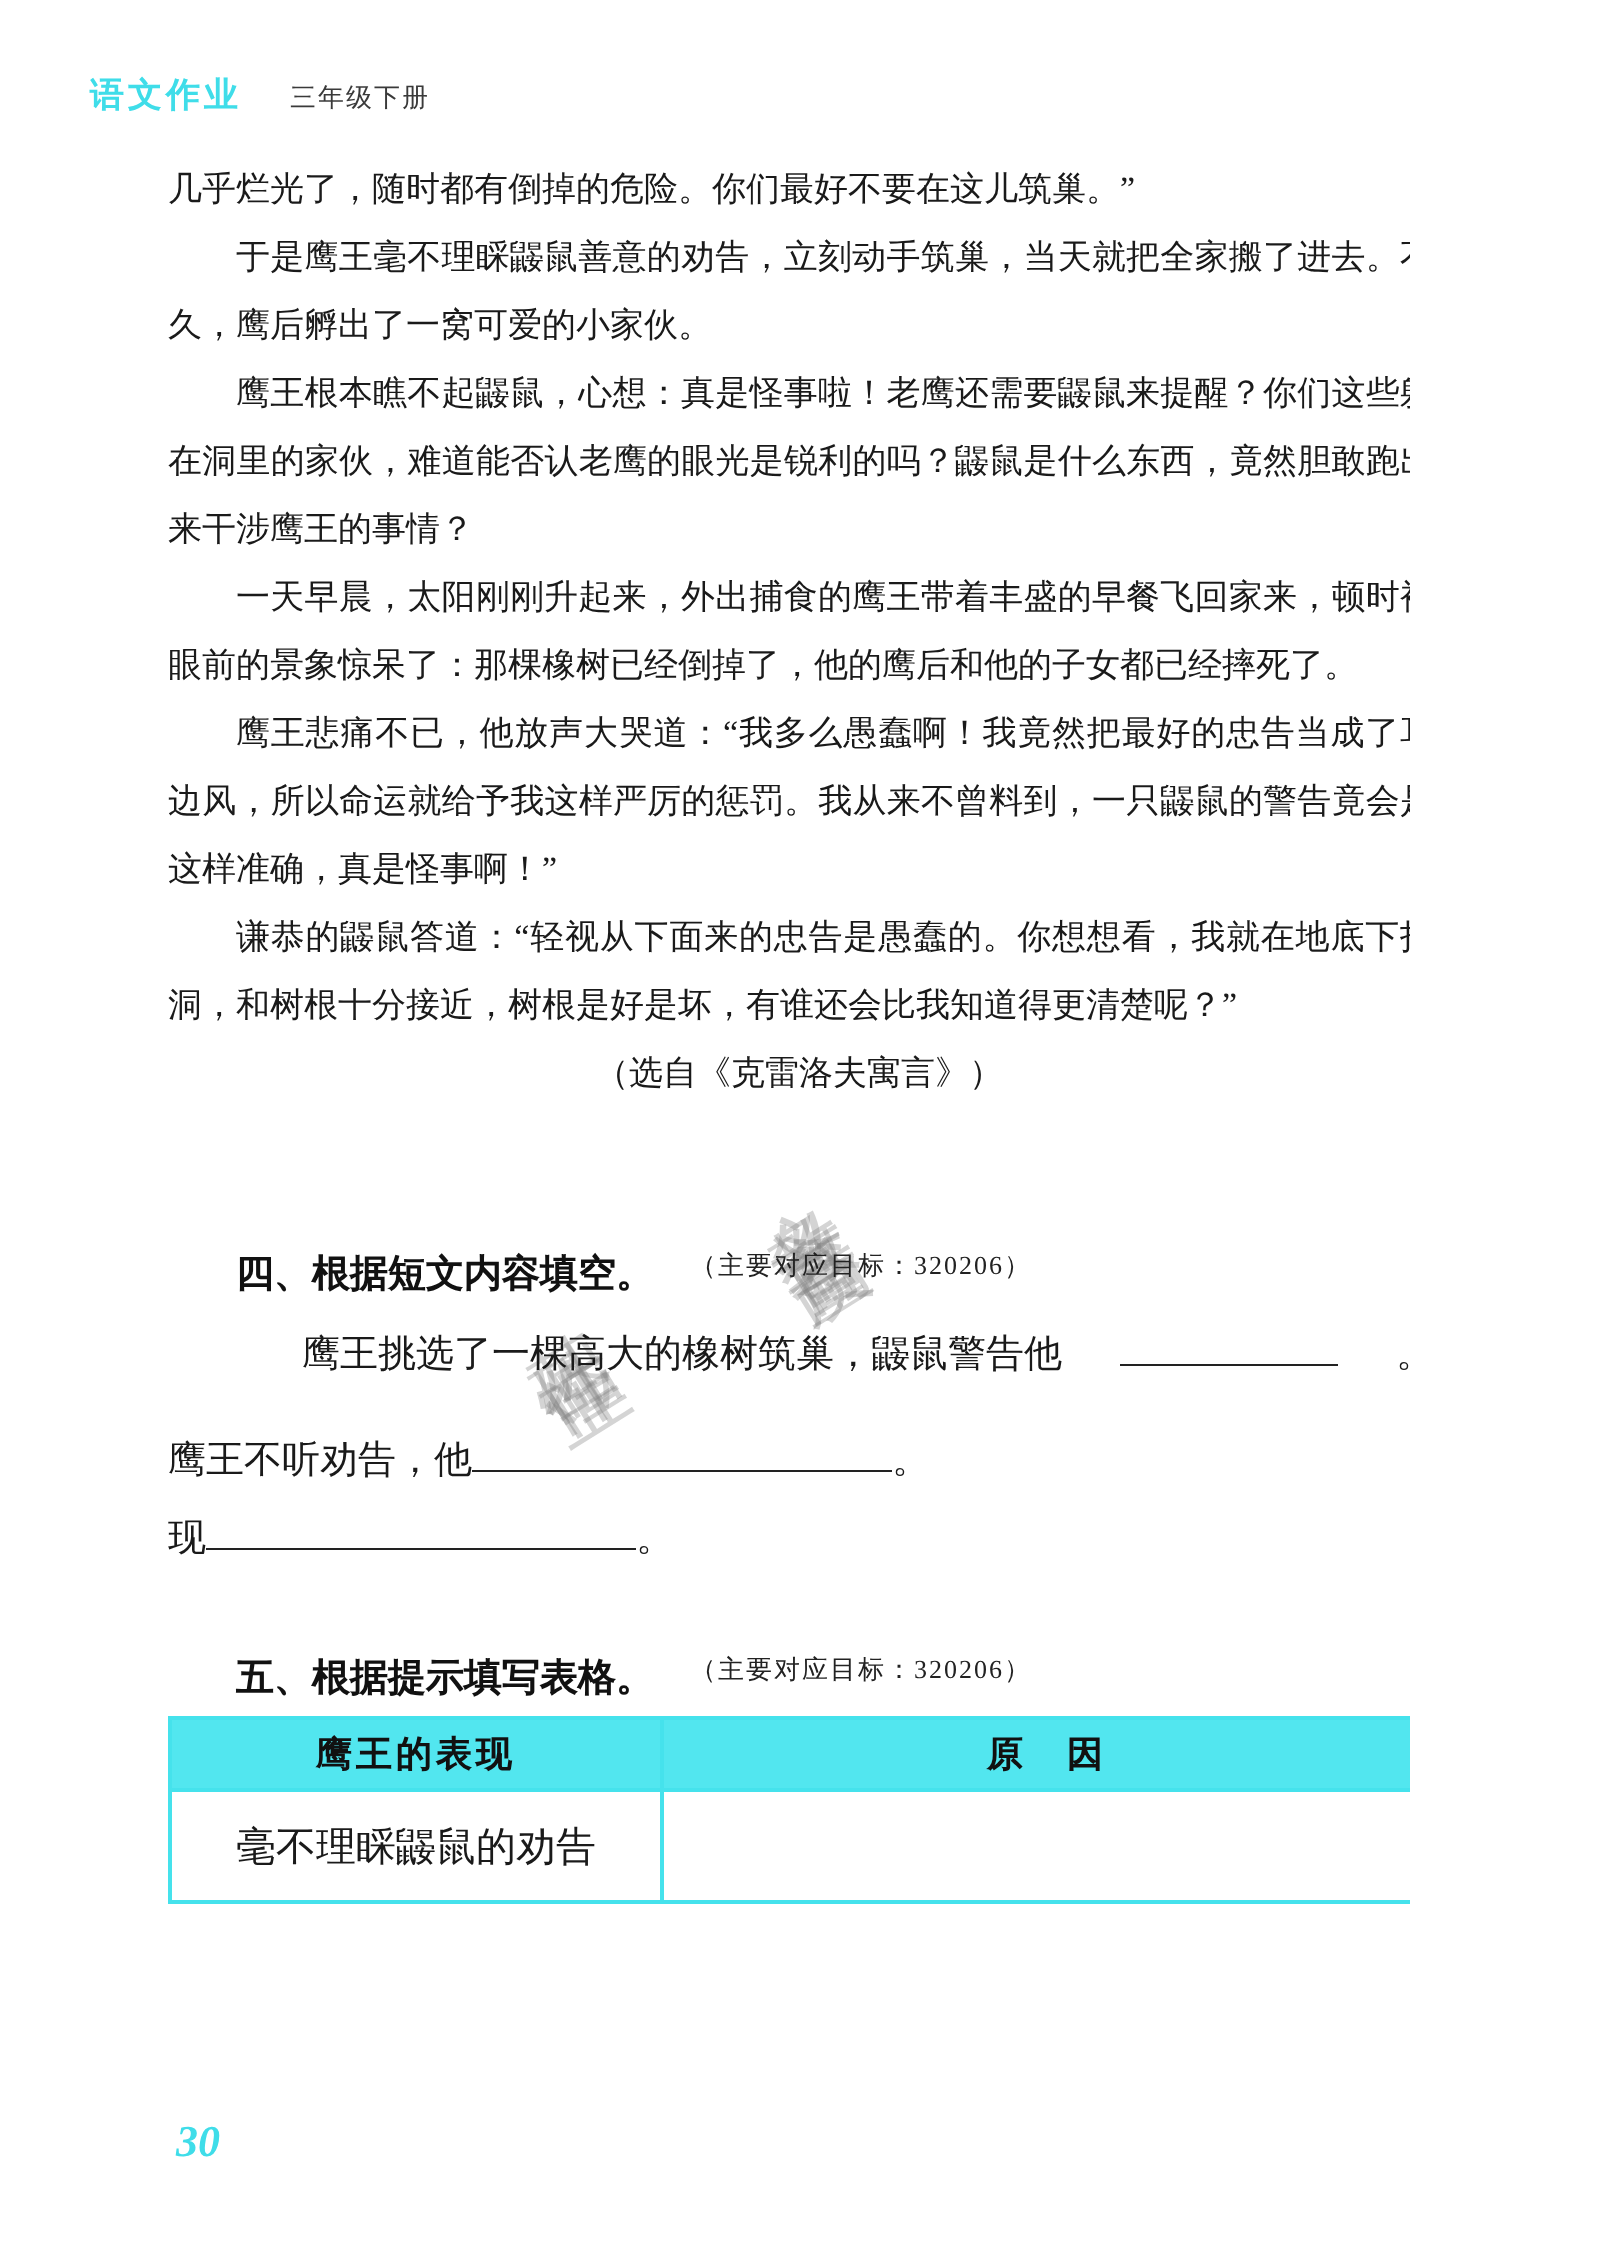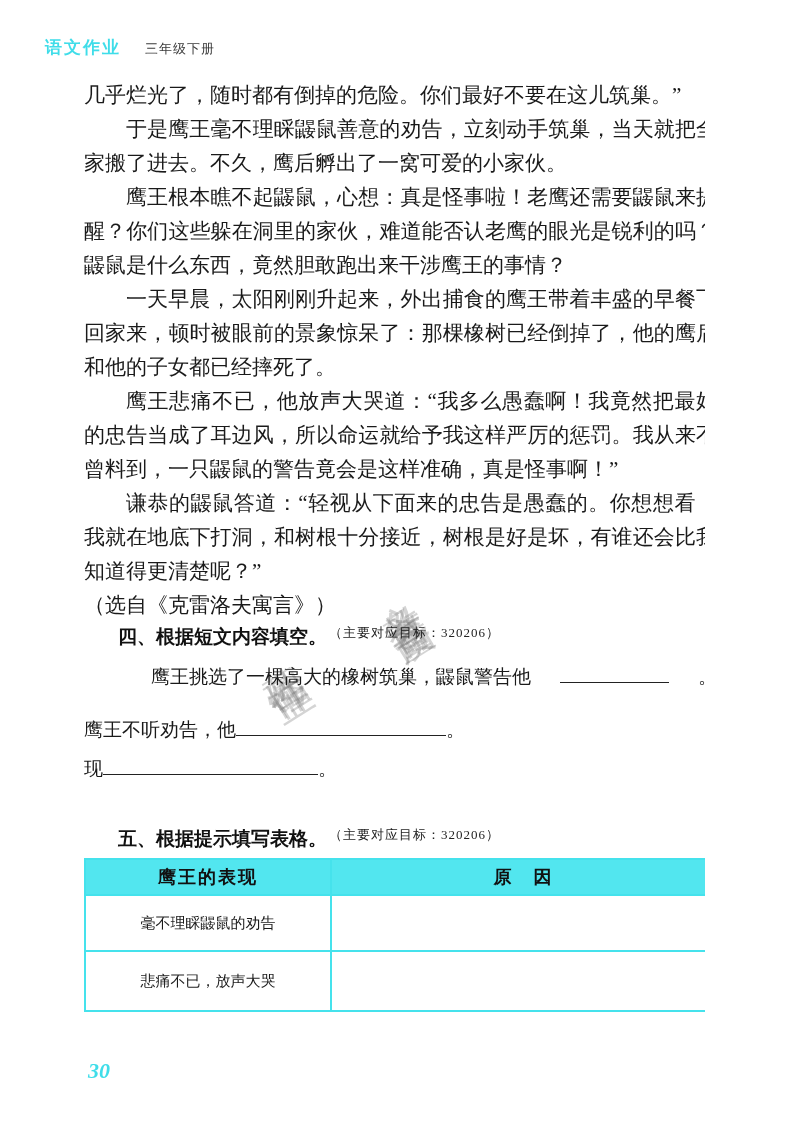--- a/index.html
+++ b/index.html
@@ -15,29 +15,29 @@
           color:#3a3a3a;margin-left:24px;letter-spacing:1px;}
   
   .wm{position:absolute;writing-mode:vertical-rl;z-index:1;
       font-family:"Liberation Sans","DejaVu Sans",sans-serif;
       font-size:40px;letter-spacing:4px;color:rgba(128,128,128,0.34);
       transform:rotate(-32deg);white-space:nowrap;}
   #wm1{left:432px;top:554px;height:320px;}
   #wm2{left:292px;top:626px;height:235px;}
   
   #passage{position:absolute;left:84px;top:78px;width:633px;z-index:2;
-           font-size:21px;line-height:34px;text-align:justify;}
+           font-size:17px;line-height:34px;text-align:justify;}
   #passage p{margin:0;}
   #passage p.indent{text-indent:2em;}
-  #attribution{text-align:left;line-height:34px;padding-right:2px;}
+  #attribution{text-align:center;line-height:34px;padding-right:2px;}
   
   .sec-title{position:absolute;left:118px;width:600px;z-index:2;display:flex;align-items:flex-start;}
   .sec-title .big{font-family:"Liberation Sans","DejaVu Sans",sans-serif;font-weight:700;
                   font-size:19px;color:#111;}
-  .sec-title .small{font-size:13px;color:#222;margin-left:2px;letter-spacing:1px;}
+  .sec-title .small{font-size:13px;color:#222;margin-left:18px;letter-spacing:1px;}
   #sec4-title{top:624px;}
   #sec5-title{top:826px;}
   
   .fill-row{position:absolute;left:84px;width:633px;z-index:2;font-size:19px;
             display:flex;align-items:baseline;white-space:nowrap;}
   #fill-row1{top:663px;gap:29px;}
   #fill-row2{top:716px;}
   #fill-row3{top:755px;}
   .fill-indent{display:inline-block;width:2em;}
   .blank{display:inline-block;border-bottom:1.5px solid #222;height:1em;}
@@ -45,21 +45,21 @@
   #blank2{width:210px;}
   #blank3{width:215px;}
   .after-gap{margin-left:auto;}
   
   #tbl{position:absolute;left:84px;top:858px;width:633px;z-index:2;
        border-collapse:collapse;table-layout:fixed;}
   #tbl th,#tbl td{border:2px solid var(--tblborder,#45e2ec);text-align:center;vertical-align:middle;}
   #tbl th{height:32px;background:var(--tblhead,#52e6ef);
           font-family:"Liberation Sans","DejaVu Sans",sans-serif;
           font-weight:700;font-size:18px;color:#111;letter-spacing:2px;}
-  #tbl td{font-size:15px;color:#1a1a1a;}
+  #tbl td{font-size:20px;color:#1a1a1a;}
   #tbl .c1{width:242px;}
   #tbl tr.r1 td{height:52px;}
   #tbl tr.r2 td{height:56px;}
   
   #pagenum{position:absolute;left:88px;top:1058px;z-index:2;
            font-family:"Liberation Serif","DejaVu Serif",serif;
            font-style:italic;font-weight:700;font-size:22px;color:var(--cyan,#3fdde9);}
 </style>
 </head>
 <body>
@@ -119,22 +119,18 @@
       <tr>
         <th class="c1">鹰王的表现</th>
         <th>原　因</th>
       </tr>
     </thead>
     <tbody>
       <tr class="r1">
         <td class="c1">毫不理睬鼹鼠的劝告</td>
         <td></td>
       </tr>
-      <tr class="r2">
-        <td class="c1">悲痛不已，放声大哭</td>
-        <td></td>
-      </tr>
     </tbody>
   </table>
 
   <div id="pagenum">30</div>
 
 </div>
 
 </body></html>

